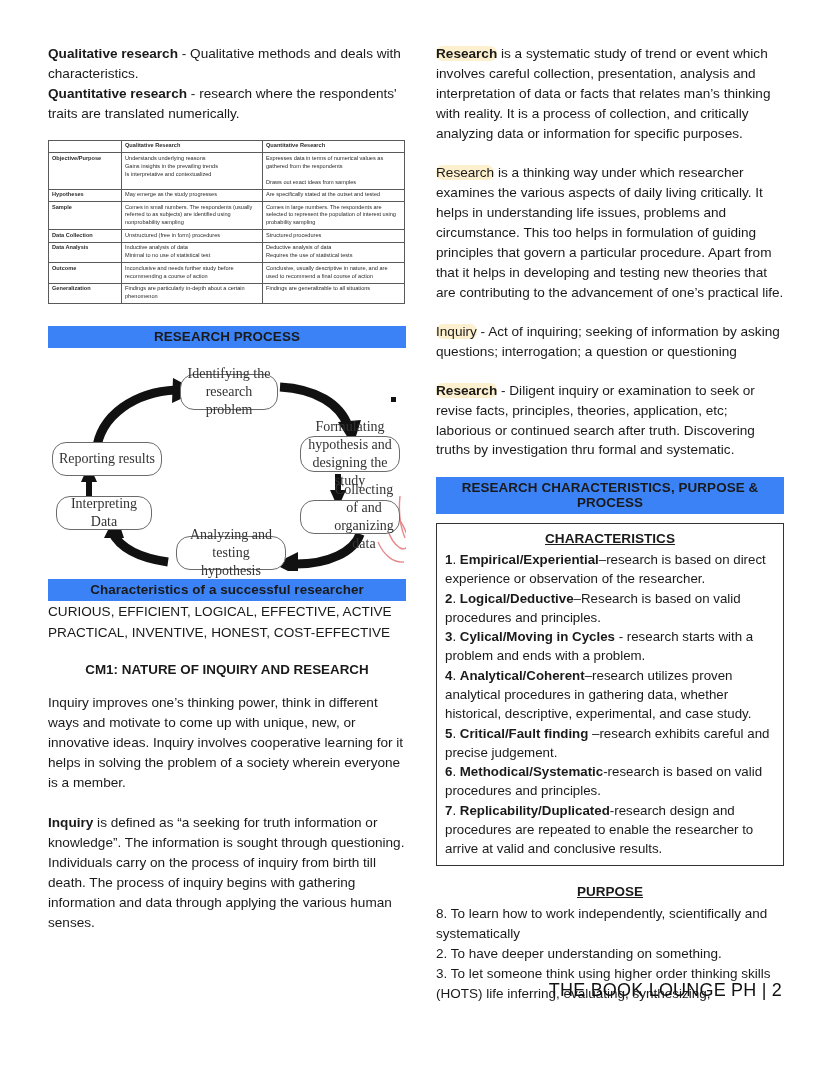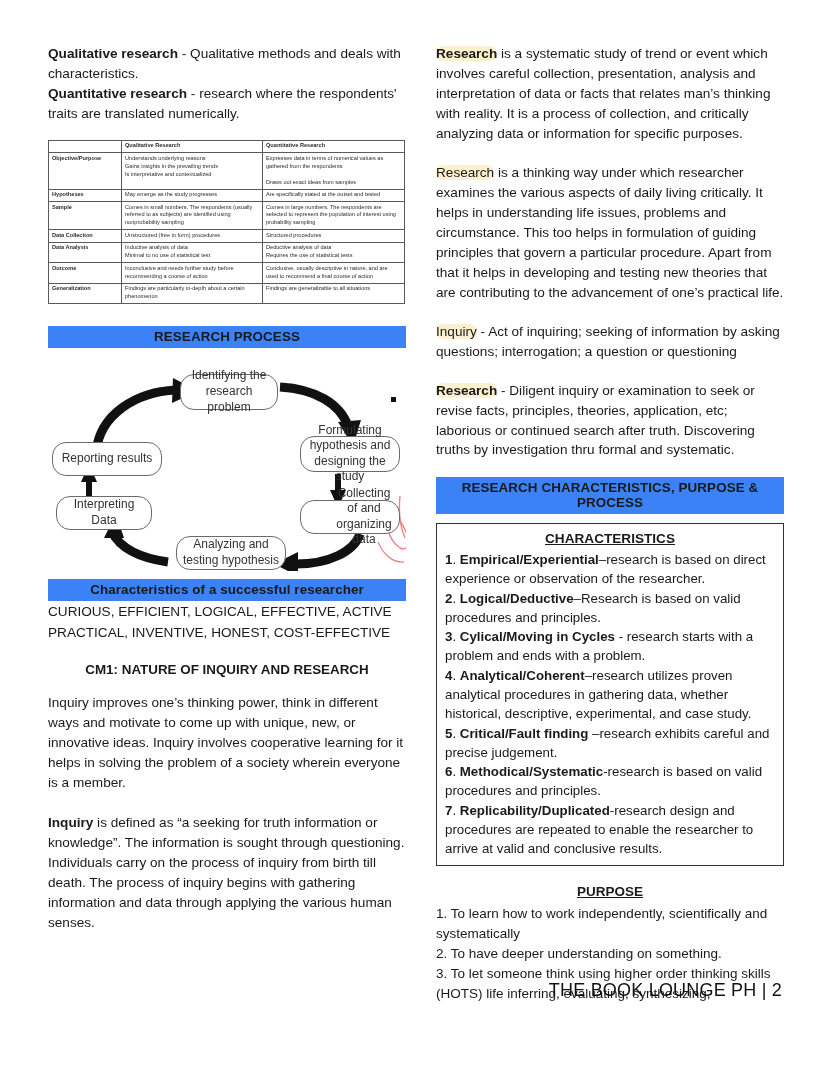--- a/index.html
+++ b/index.html
@@ -76,29 +76,30 @@
     width: 358px;
     height: 215px;
     margin-top: 8px;
   }
   .diagram svg { position: absolute; left: 0; top: 0; }
   .node {
     position: absolute;
     border: 1.2px solid #6b6b6b;
     border-radius: 14px;
     background: #fff;
-    font-size: 12px;
+    font-size: 14px;
     line-height: 1.3;
     color: #333;
     display: flex;
     align-items: center;
     justify-content: center;
     text-align: center;
     box-sizing: border-box;
     padding: 2px 4px;
+    font-family: Liberation Serif, serif;
   }
   .dot-mark {
     position: absolute;
     width: 5px; height: 5px;
     background: #111;
     left: 343px; top: 41px;
   }
 
   
   .charbox {
@@ -308,21 +309,21 @@
           <div class="item"><span class="b">4</span>. <span class="b">Analytical/Coherent</span><span>–research utilizes proven analytical procedures in gathering data, whether historical, descriptive, experimental, and case study.</span></div>
           <div class="item"><span class="b">5</span>. <span class="b">Critical/Fault finding</span><span> –research exhibits careful and precise judgement.</span></div>
           <div class="item"><span class="b">6</span>. <span class="b">Methodical/Systematic</span><span>-research is based on valid procedures and principles.</span></div>
           <div class="item"><span class="b">7</span>. <span class="b">Replicability/Duplicated</span><span>-research design and procedures are repeated to enable the researcher to arrive at valid and conclusive results.</span></div>
         </div>
     </div>
 
     <div class="purpose">
       <div class="boxtitle">PURPOSE</div>
       <div id="purpose-items">
-          <div>1. To learn how to work independently, scientifically and systematically</div>
+          <div>8. To learn how to work independently, scientifically and systematically</div>
           <div>2. To have deeper understanding on something.</div>
           <div>3. To let someone think using higher order thinking skills (HOTS) life inferring, evaluating, synthesizing,</div>
         </div>
     </div>
   </div>
 
   <div class="footer">THE BOOK LOUNGE PH | 2</div>
 </div>
 
 </body></html>

